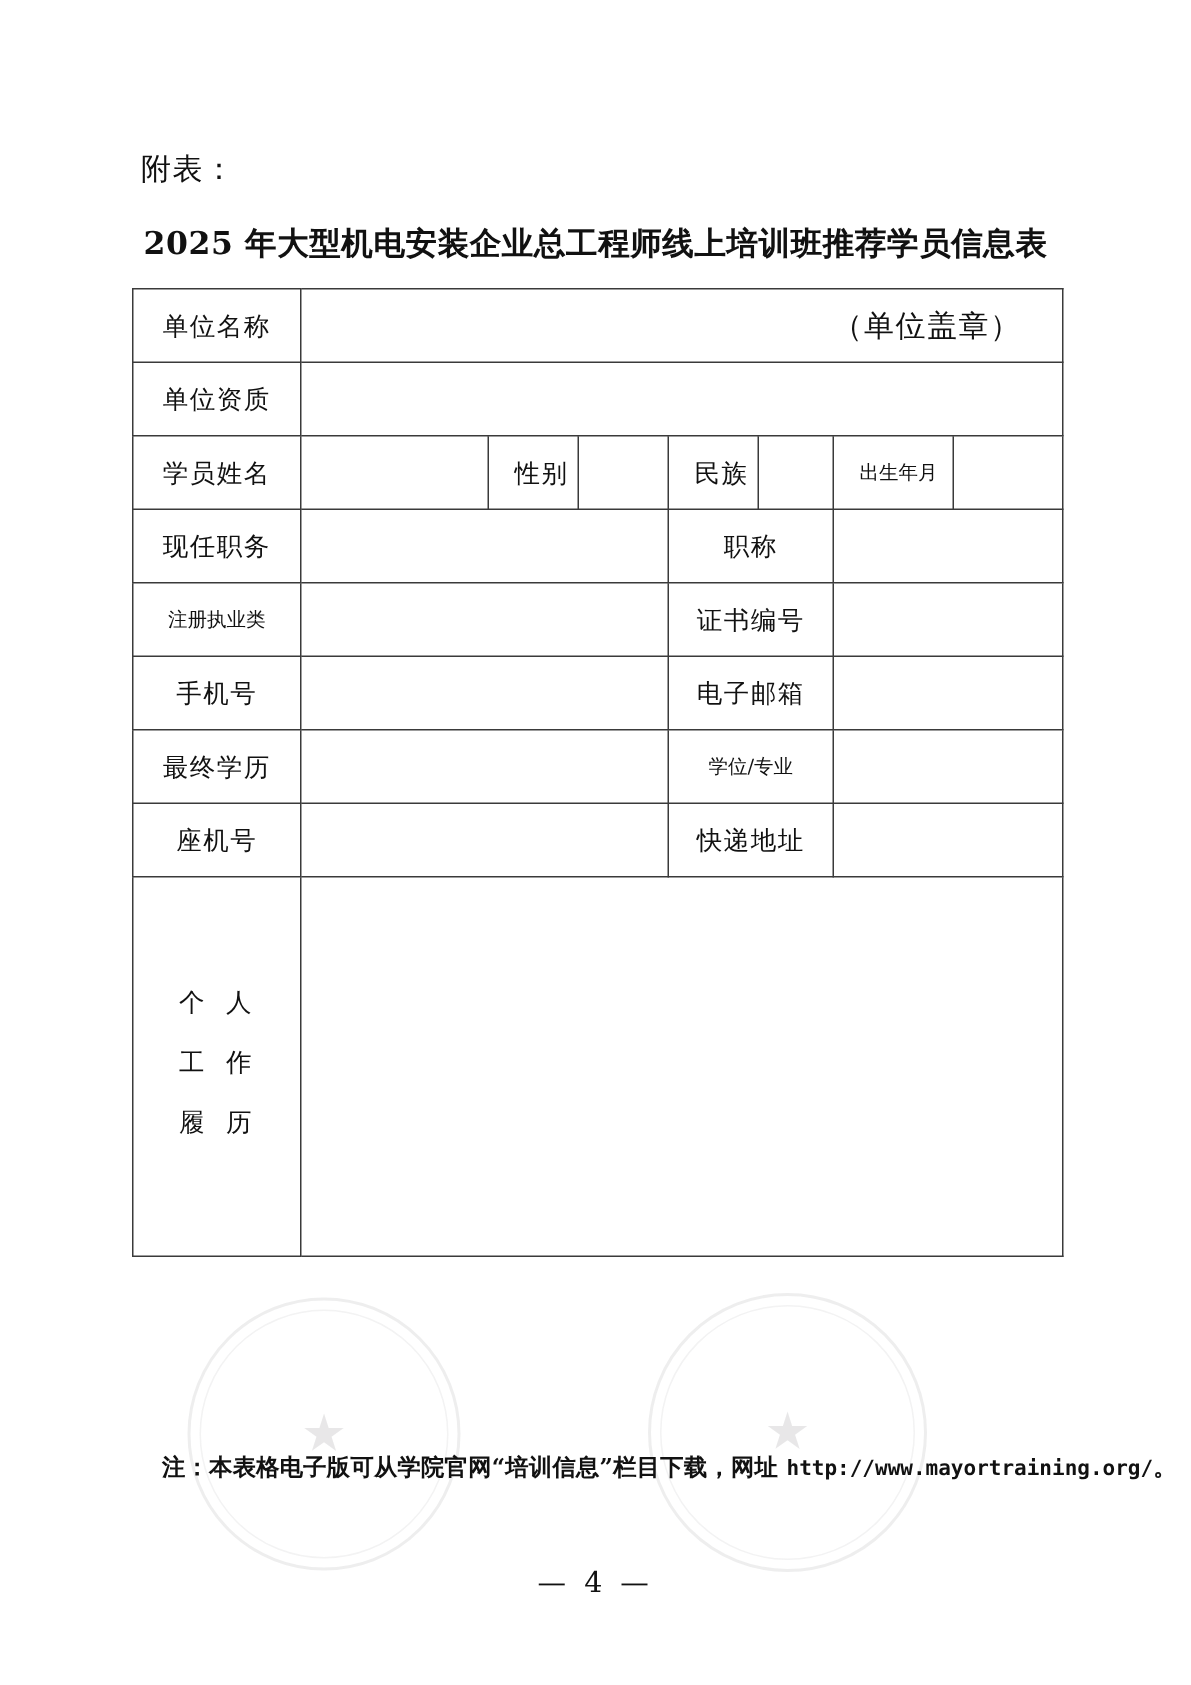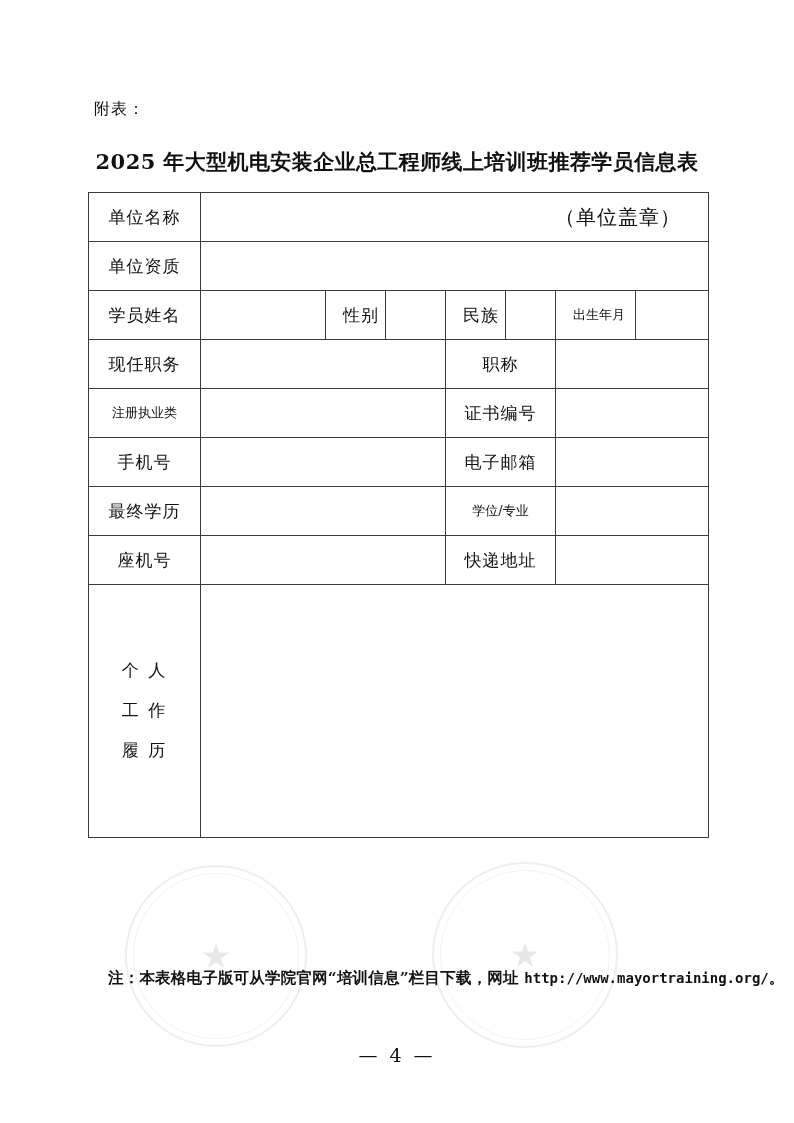--- a/index.html
+++ b/index.html
@@ -45,21 +45,21 @@
     line-height: 1;
   }
   #seal-left  { left: 125px; top: 865px; width: 178px; height: 178px; }
   #seal-right { left: 432px; top: 862px; width: 182px; height: 182px; }
 
   
   .attach-label {
     position: absolute;
     left: 94px;
     top: 99px;
-    font-size: 16px;
+    font-size: 20px;
     font-family: "DejaVu Serif", "Liberation Serif", serif;
     letter-spacing: 1px;
     z-index: 2;
   }
   .doc-title {
     position: absolute;
     left: 0;
     top: 148px;
     width: 794px;
     text-align: center;
@@ -103,20 +103,21 @@
   .seal-note {
     display: block;
     text-align: right;
     padding-right: 10px;
     font-size: 20px;
     letter-spacing: 1px;
   }
   td.resume-label {
     line-height: 2.35;
     letter-spacing: 2px;
+    font-family: Liberation Mono, monospace;
   }
   td.remark-label {
     line-height: 2.0;
     letter-spacing: 1px;
   }
   .stack-line { display: block; }
 
   
   .footnote {
     position: absolute;

